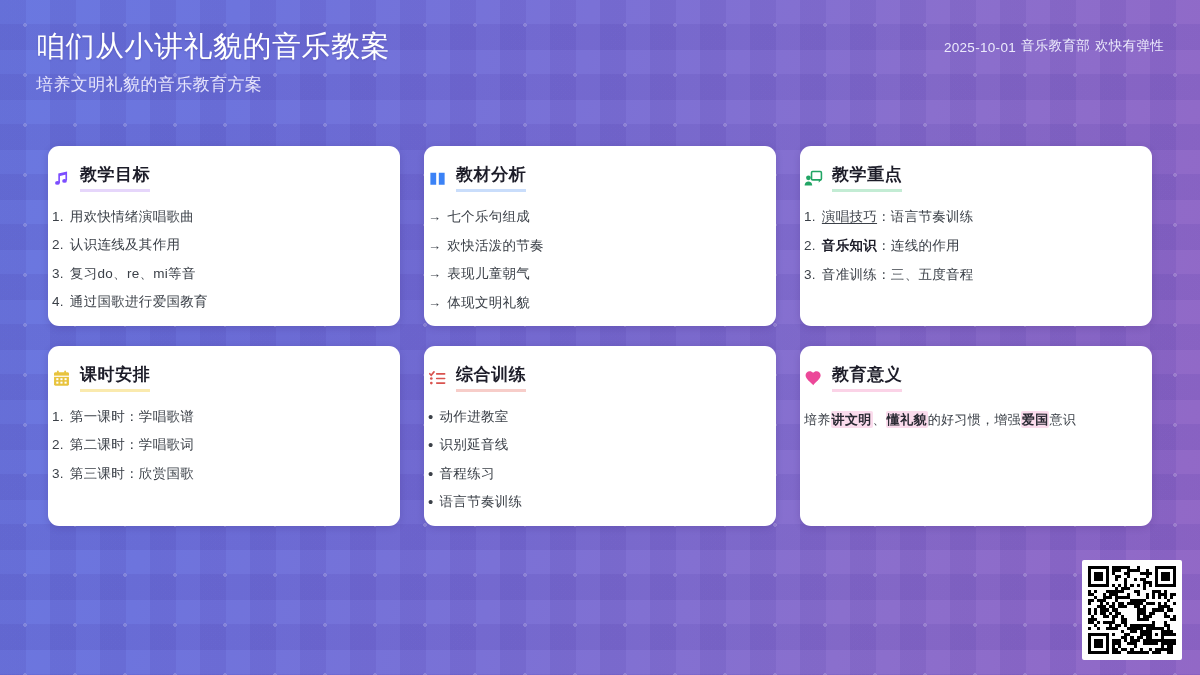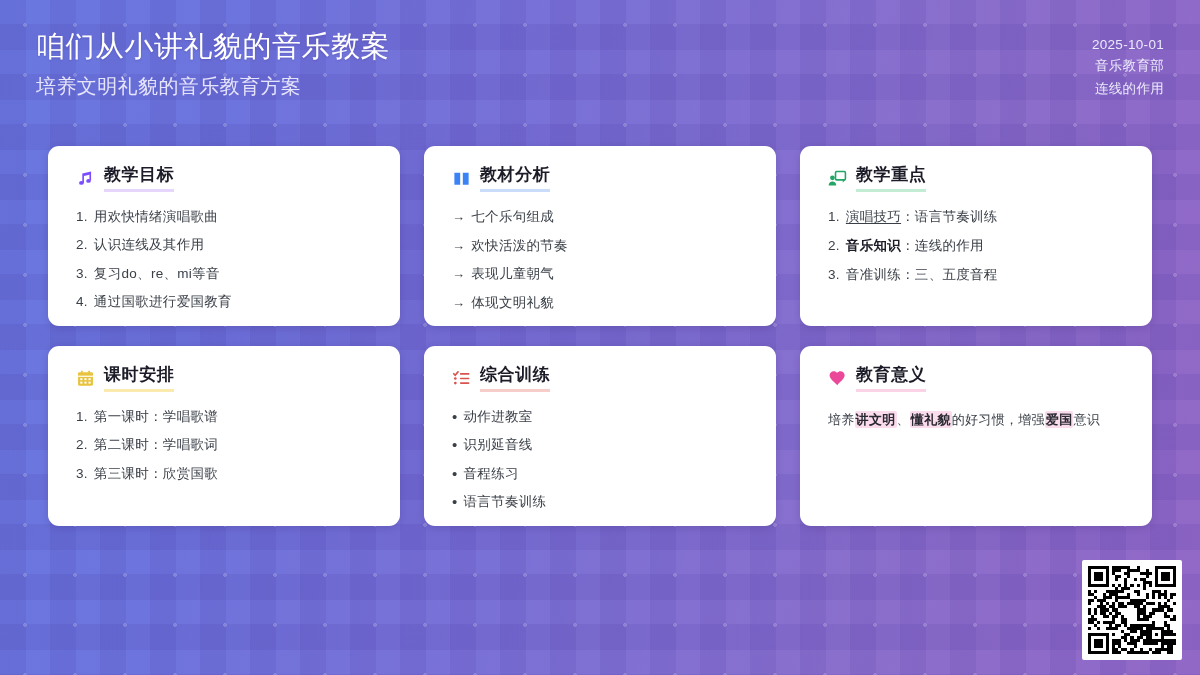--- a/index.html
+++ b/index.html
@@ -31,41 +31,41 @@
     padding:28px 36px 0 36px;
   }
   .head-left { display:flex; flex-direction:column; }
   .title {
     font-size:29px; color:#ffffff; font-weight:400;
     letter-spacing:.5px; line-height:1.25;
     text-shadow:0 1px 2px rgba(40,20,90,.18);
   }
   .subtitle {
     margin-top:9px;
-    font-size:20px; color:#e6e4fb; font-weight:400; letter-spacing:.4px;
+    font-size:17px; color:#e6e4fb; font-weight:400; letter-spacing:.4px;
   }
   .head-right {
-    display:flex; flex-direction:column; align-items:flex-end;
+    display:flex; flex-direction:row; align-items:flex-end;
     gap:5px; padding-top:9px;
   }
   .meta-line { font-size:13.5px; color:#eceafc; letter-spacing:.3px; }
 
   
   .grid {
     position:absolute; left:48px; top:146px;
     width:1104px;
     display:grid;
     grid-template-columns:repeat(3, 352px);
     grid-template-rows:180px 180px;
     column-gap:24px; row-gap:20px;
   }
   .card {
     background:#ffffff;
     border-radius:11px;
-    padding:20px 22px 16px 28px;
+    padding:20px 22px 16px 4px;
     box-shadow:0 2px 7px rgba(45,25,95,.17);
     overflow:hidden;
   }
   .card-head {
     display:flex; align-items:center; gap:9px;
     margin-bottom:15px;
   }
   .card-icon {
     width:19px; height:19px;
     display:flex; align-items:center; justify-content:center;
@@ -117,21 +117,21 @@
 <div id="slide">
 
   <div class="header">
     <div class="head-left">
       <div class="title">咱们从小讲礼貌的音乐教案</div>
       <div class="subtitle">培养文明礼貌的音乐教育方案</div>
     </div>
     <div class="head-right">
       <div class="meta-line">2025-10-01</div>
       <div class="meta-line">音乐教育部</div>
-      <div class="meta-line">连线的作用</div>
+      <div class="meta-line">欢快有弹性</div>
     </div>
   </div>
 
   <div class="grid" id="card-grid">
       <div class="card">
         <div class="card-head">
           <span class="card-icon">
             <svg xmlns="http://www.w3.org/2000/svg" width="19" height="19" viewBox="0 0 24 24">
               <path d="M9 17.2V6.6l9-2.1v9.2" fill="none" stroke="#7c4dff" stroke-width="2.1" stroke-linecap="round"></path>
       <ellipse cx="6.8" cy="17.6" rx="2.9" ry="2.4" fill="#7c4dff"></ellipse>

